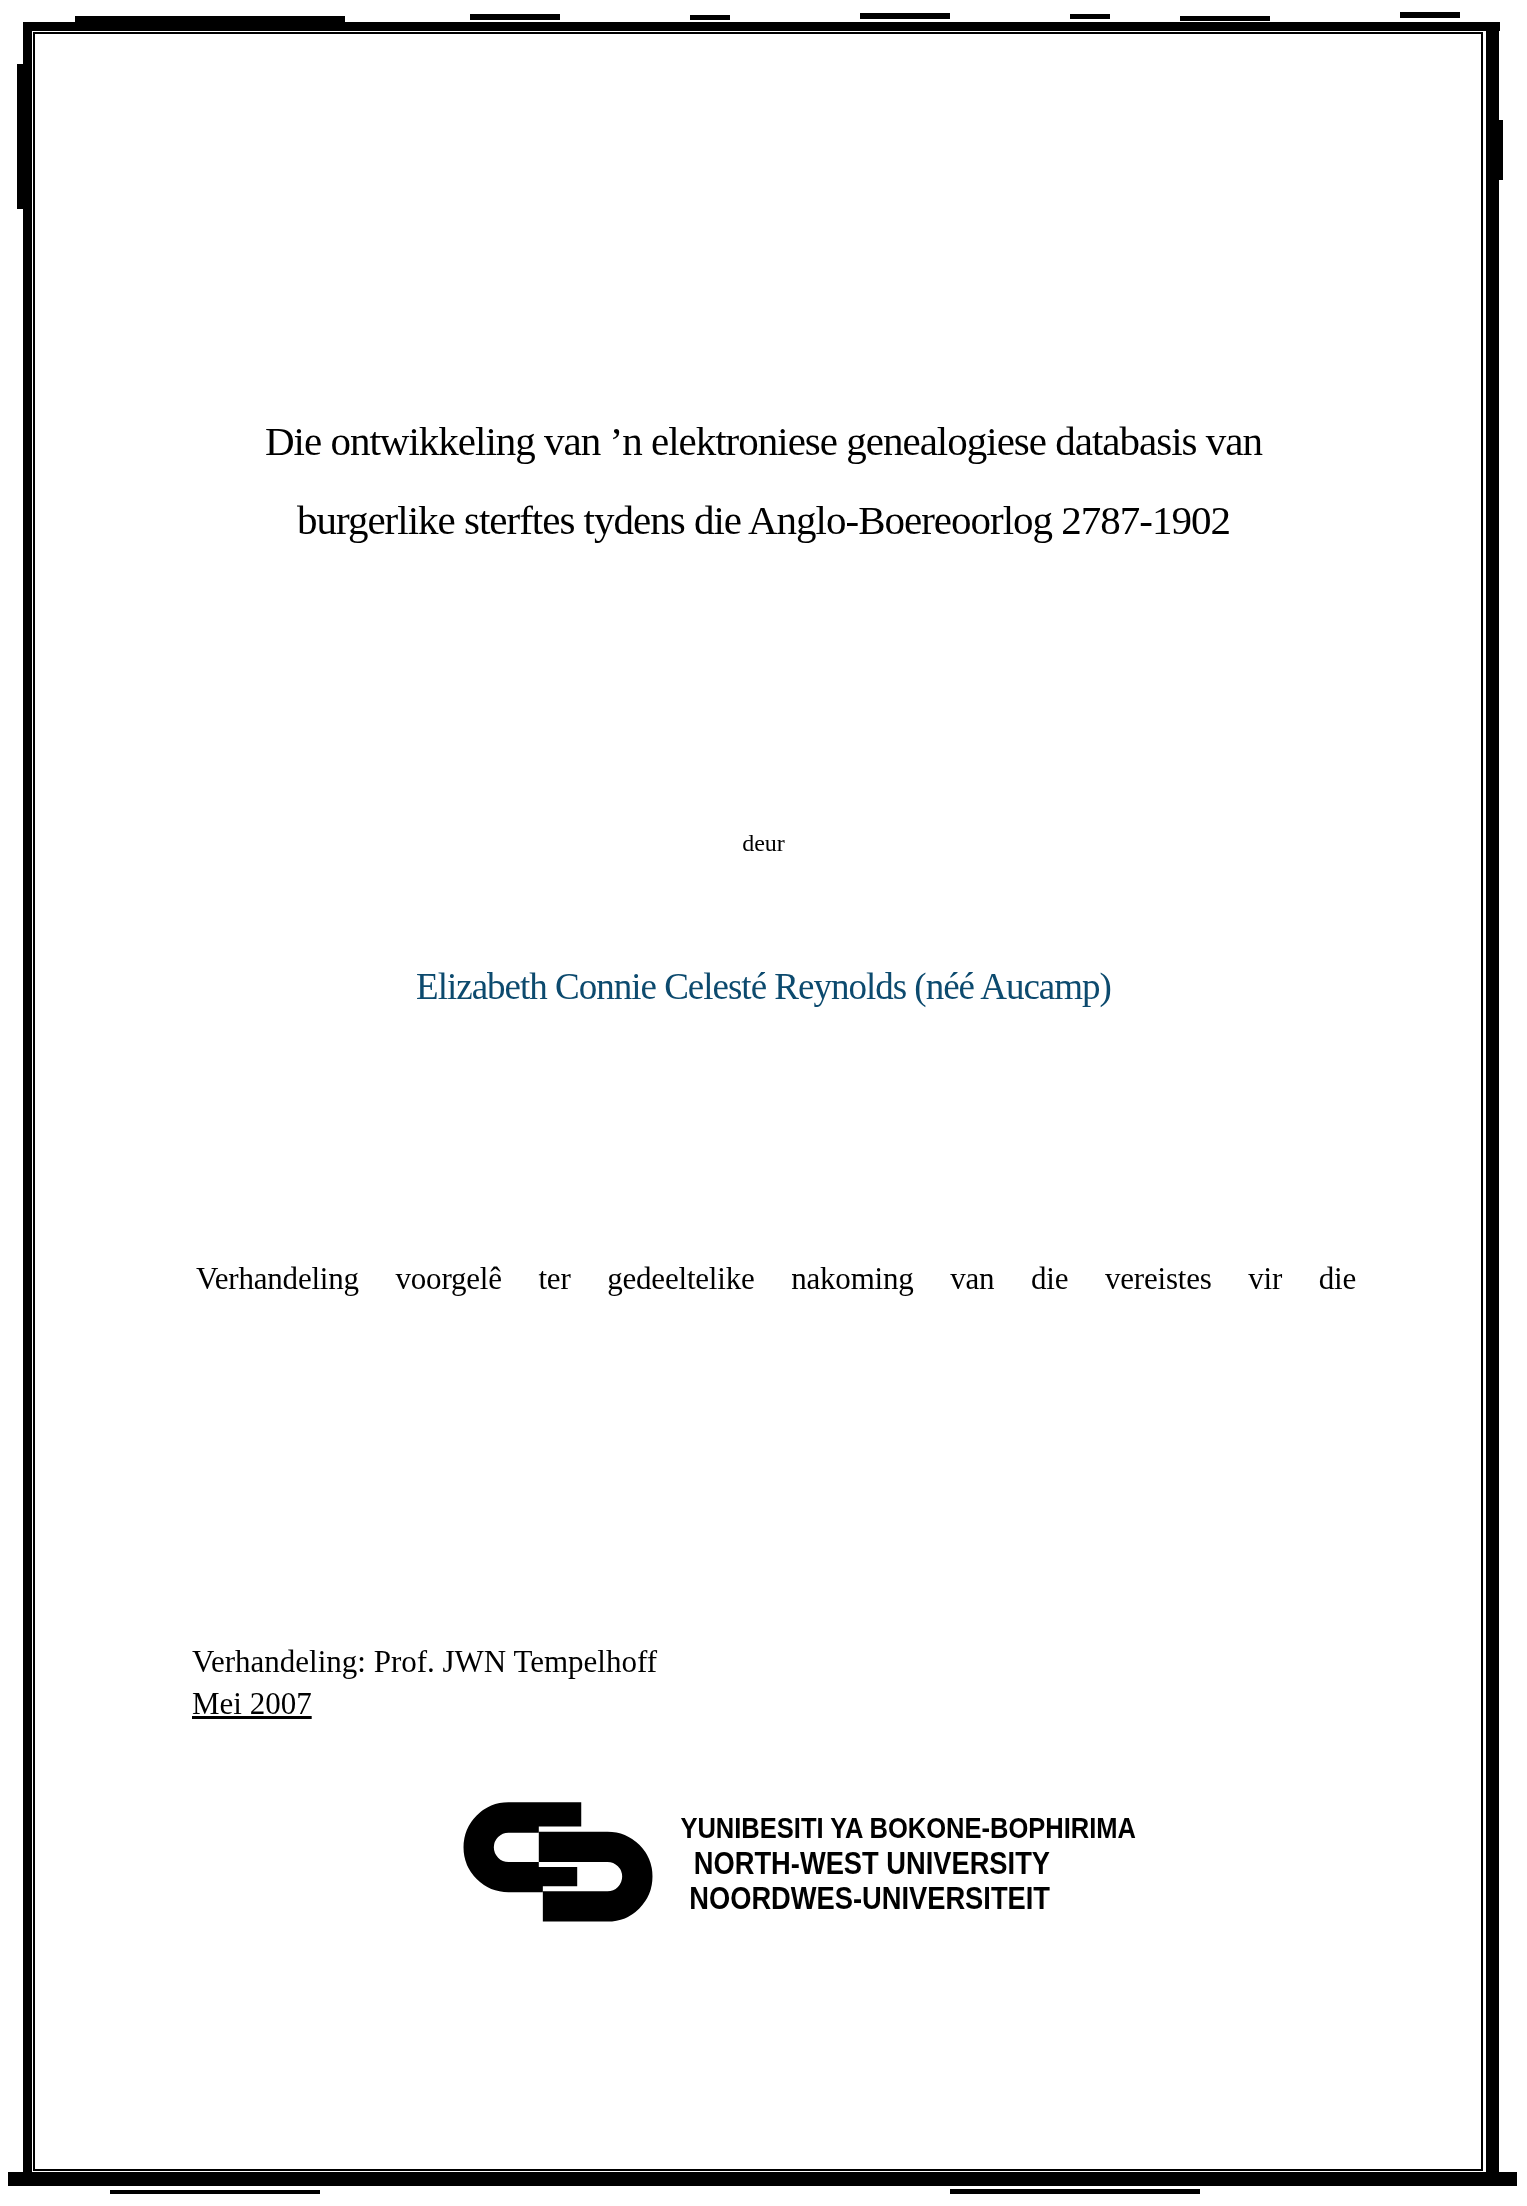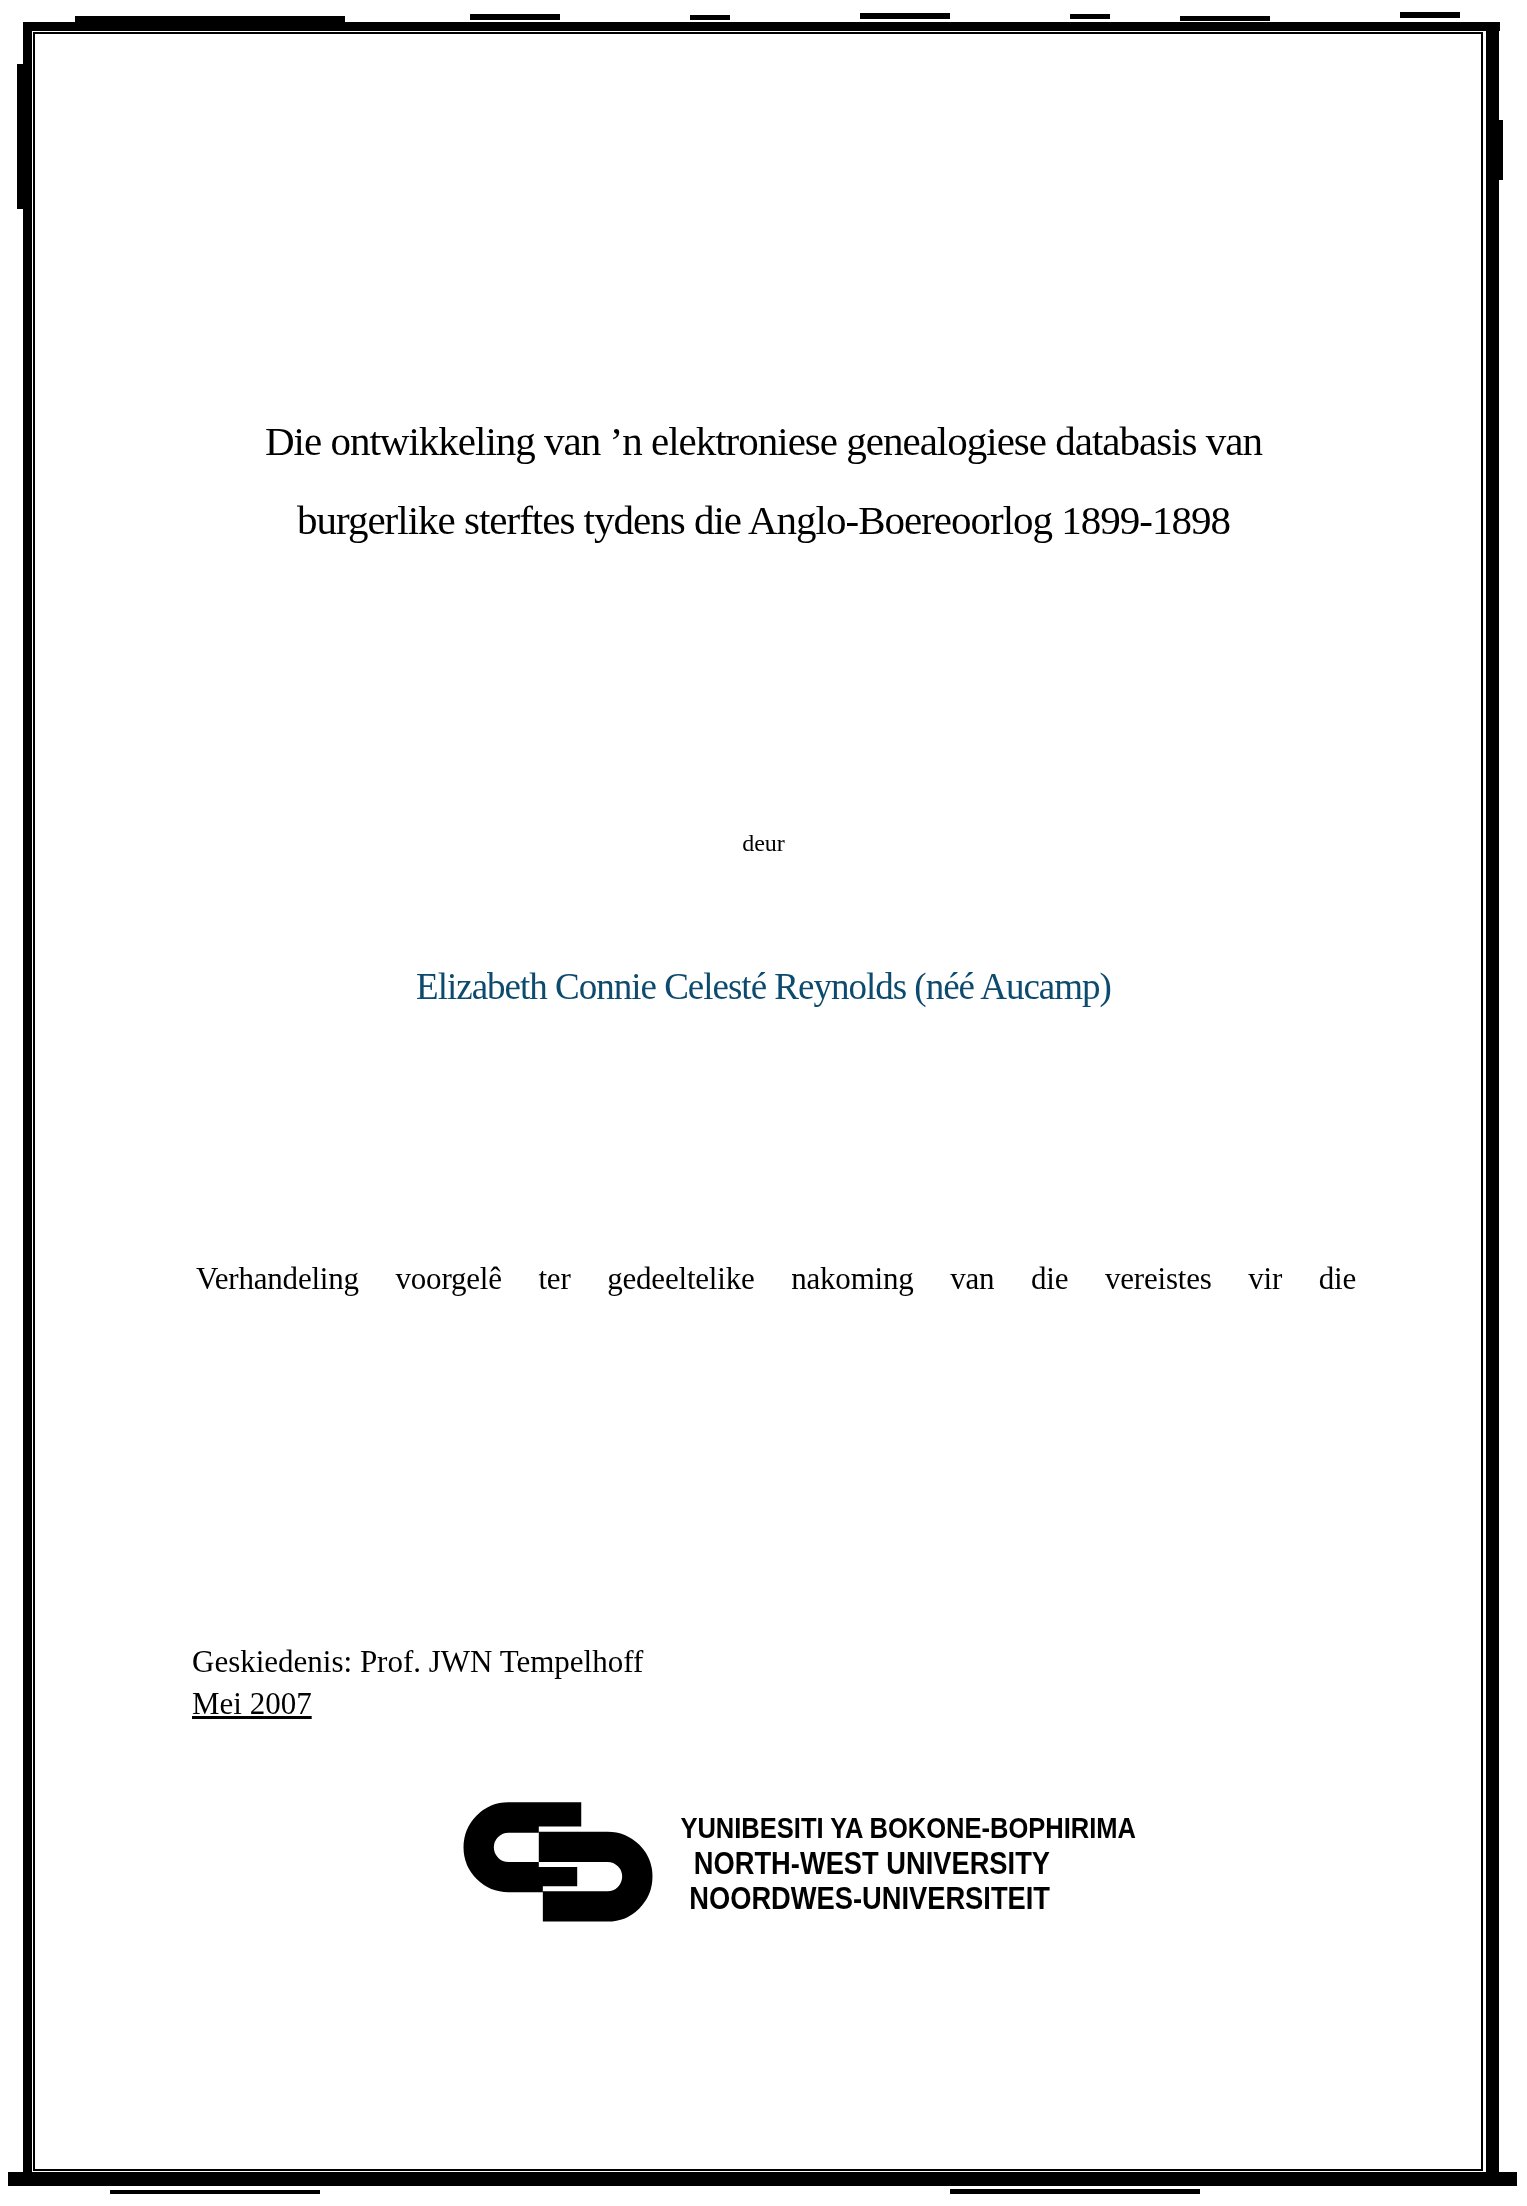--- a/index.html
+++ b/index.html
@@ -135,32 +135,32 @@
   <div class="artifact a5"></div>
   <div class="artifact a6"></div>
   <div class="artifact a7"></div>
   <div class="artifact a8"></div>
   <div class="artifact a9"></div>
   <div class="artifact a10"></div>
   <div class="artifact a11"></div>
 
   <div class="title">
     <div>Die ontwikkeling van ’n elektroniese genealogiese databasis van</div>
-    <div>burgerlike sterftes tydens die Anglo-Boereoorlog 1899-1898</div>
+    <div>burgerlike sterftes tydens die Anglo-Boereoorlog 2787-1902</div>
   </div>
 
   <div class="byline">deur</div>
 
   <div class="author">Elizabeth Connie Celesté Reynolds (néé Aucamp)</div>
 
   <div class="description">
     <div class="desc-line-justified">Verhandeling voorgelê ter gedeeltelike nakoming van die vereistes vir die</div>
   </div>
 
-  <div class="supervisor">Geskiedenis: Prof. JWN Tempelhoff</div>
+  <div class="supervisor">Verhandeling: Prof. JWN Tempelhoff</div>
   <div class="date">Mei 2007</div>
 
   <svg class="logo-mark" viewBox="0 0 190 130" xmlns="http://www.w3.org/2000/svg">
 
     <path d="M 118 17 H 46 A 29.5 29.5 0 0 0 46 76 H 114" fill="none" stroke="#000" stroke-width="30" stroke-linecap="butt"></path>
 
     <path d="M 76 46 H 144 A 29.5 29.5 0 0 1 144 105 H 80" fill="none" stroke="#fff" stroke-width="40" stroke-linecap="butt"></path>
 
     <path d="M 76 46 H 144 A 29.5 29.5 0 0 1 144 105 H 80" fill="none" stroke="#000" stroke-width="30" stroke-linecap="butt"></path>
   </svg>

